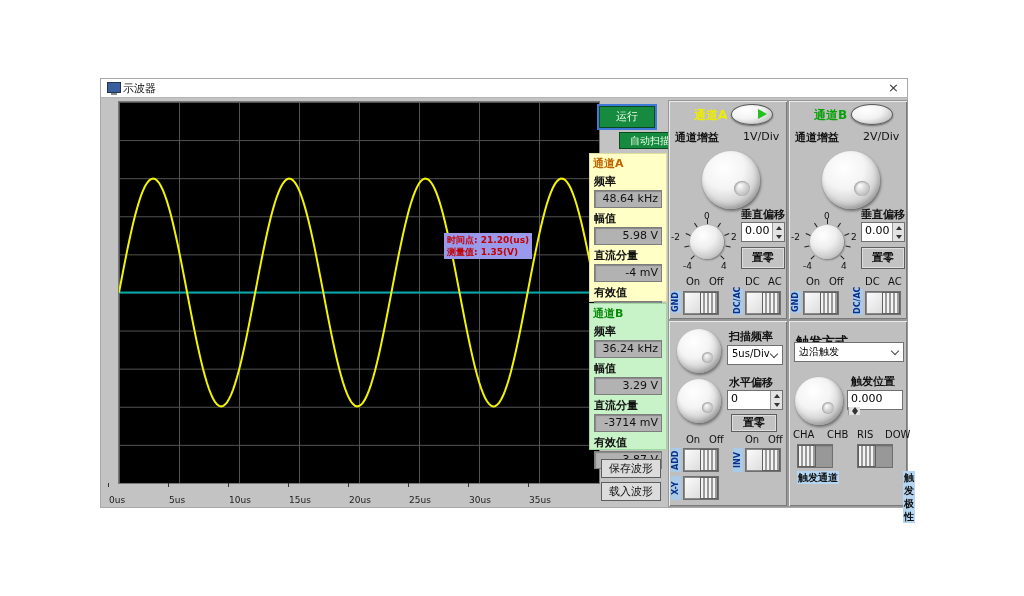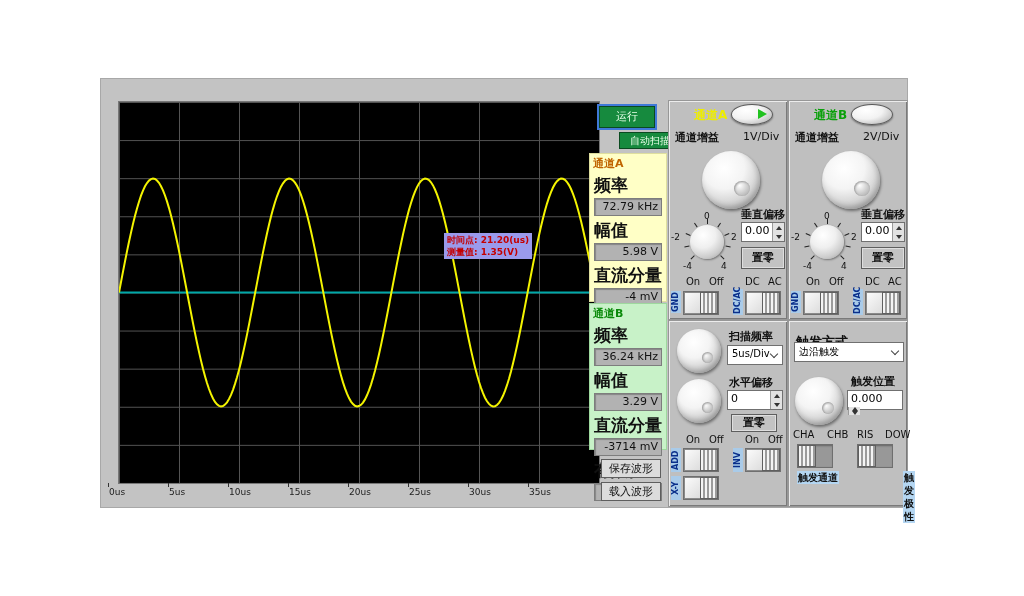--- a/index.html
+++ b/index.html
@@ -11,31 +11,31 @@
   .app-icon::after{content:"";position:absolute;left:3px;top:10px;width:6px;height:2px;background:#8a8a8a;}
   .close-x{position:absolute;right:8px;top:1px;font-size:13px;color:#333;cursor:pointer;line-height:16px;}
   .content{position:absolute;left:0;top:19px;width:806px;height:409px;background:#c3c3c3;}
   
   .screen{position:absolute;left:5px;top:3px;width:480px;height:381px;background:#000;border:1px solid #777;
     background-image:linear-gradient(#545454 1px,transparent 1px),linear-gradient(90deg,#545454 1px,transparent 1px);
     background-size:60px 38.1px;margin-left:12px;}
   .screen svg{position:absolute;left:0;top:0;}
   .tooltip{position:absolute;left:325px;top:131px;background:#9a9aec;color:#c40000;font-size:9px;line-height:12px;padding:1px 3px;white-space:nowrap;font-weight:bold;}
   .axisbar{position:absolute;left:5px;top:385px;width:482px;height:18px;}
-  .xtick{position:absolute;top:4px;font-size:9px;color:#222;}
+  .xtick{position:absolute;top:12px;font-size:9px;color:#222;}
   .xtickmark{position:absolute;top:0px;width:1px;height:4px;background:#333;}
   
   .btn-green{position:absolute;background:#168a3e;color:#e8ffe8;font-size:11px;text-align:center;border:1px solid #0a4a20;cursor:pointer;}
   .focus-ring{box-shadow:0 0 0 2px #3f79d8;}
   .meas-panel{position:absolute;width:76px;border:1px solid #cfcf9e;}
   .panel-a{background:#ffffc6;border-color:#dede9e;}
   .panel-b{background:#c8f2c8;border-color:#9ed89e;}
   .meas-title{font-size:11px;font-weight:bold;margin:2px 0 0 3px;}
   .ta{color:#c06400;} .tb{color:#0b8a0b;}
-  .meas-label{font-size:17px;font-weight:bold;color:#111;margin:3px 0 1px 4px;}
+  .meas-label{font-size:11px;font-weight:bold;color:#111;margin:3px 0 1px 4px;}
   .meas-value{margin:0 4px;height:16px;background:#b2b2b2;border:1px solid #7d7d7d;box-shadow:inset 1px 1px 1px rgba(0,0,0,.25);
     font-size:11px;color:#111;text-align:right;line-height:16px;padding-right:3px;}
   .btn-gray{position:absolute;background:#dcdcdc;border:1px solid #5e5e5e;font-size:11px;color:#111;text-align:center;cursor:pointer;}
   
   .quad{position:absolute;background:#bfbfbf;border:1px solid #979797;box-shadow:inset 1px 1px 0 #ececec,inset -1px -1px 0 #7a7a7a;}
   .ch-title{position:absolute;font-size:12px;font-weight:bold;}
   .toggle{position:absolute;width:40px;height:19px;border-radius:50%;border:1px solid #5a5a5a;
     background:radial-gradient(ellipse at 35% 28%,#ffffff 0%,#f2f2f2 45%,#c9c9c9 75%,#9c9c9c 100%);box-shadow:0 1px 2px rgba(0,0,0,.45);cursor:pointer;}
   .toggle[data-state="on"]::after{content:"";position:absolute;right:5px;top:4px;width:0;height:0;
     border-top:5px solid transparent;border-bottom:5px solid transparent;border-left:9px solid #21c21f;}
@@ -74,20 +74,25 @@
   .dd-val{position:absolute;left:4px;top:2px;font-size:10px;color:#000;}
   .chev{position:absolute;right:5px;top:5px;width:5px;height:5px;border-right:1.4px solid #444;border-bottom:1.4px solid #444;transform:rotate(45deg);}
   .cap{position:absolute;background:#b4d6f2;font-size:10px;font-weight:bold;color:#111;padding:0 1px;line-height:13px;}
 </style>
 </head>
 <body>
 
 <div class="stage">
  <div class="window">
 
+  <div class="titlebar">
+    <span class="app-icon"></span>
+    <span class="title-text">示波器</span>
+    <span class="close-x">×</span>
+  </div>
 
   <div class="content">
 
     <div class="screen">
       <svg width="480" height="381">
         <line id="refline" x1="0" x2="480" stroke-width="2" y1="190.5" y2="190.5" stroke="#00a8a8"></line>
         <path id="wavepath" fill="none" stroke-width="2" d="M0 190.5 L2 180.0 L4 169.6 L6 159.4 L8 149.4 L10 139.8 L12 130.6 L14 121.9 L16 113.8 L18 106.4 L20 99.7 L22 93.7 L24 88.6 L26 84.3 L28 81.0 L30 78.6 L32 77.1 L34 76.6 L36 77.0 L38 78.5 L40 80.8 L42 84.2 L44 88.4 L46 93.5 L48 99.4 L50 106.1 L52 113.5 L54 121.5 L56 130.2 L58 139.3 L60 148.9 L62 158.9 L64 169.1 L66 179.5 L68 190.0 L70 200.5 L72 210.9 L74 221.1 L76 231.1 L78 240.7 L80 249.9 L82 258.6 L84 266.8 L86 274.2 L88 281.0 L90 287.0 L92 292.2 L94 296.5 L96 299.9 L98 302.3 L100 303.9 L102 304.4 L104 304.0 L106 302.6 L108 300.3 L110 297.0 L112 292.9 L114 287.8 L116 281.9 L118 275.3 L120 267.9 L122 259.9 L124 251.3 L126 242.1 L128 232.6 L130 222.6 L132 212.4 L134 202.0 L136 191.6 L138 181.1 L140 170.6 L142 160.4 L144 150.4 L146 140.7 L148 131.5 L150 122.8 L152 114.6 L154 107.1 L156 100.3 L158 94.3 L160 89.1 L162 84.7 L164 81.3 L166 78.8 L168 77.2 L170 76.6 L172 77.0 L174 78.3 L176 80.6 L178 83.8 L180 87.9 L182 92.9 L184 98.7 L186 105.4 L188 112.7 L190 120.7 L192 129.3 L194 138.4 L196 147.9 L198 157.9 L200 168.1 L202 178.4 L204 188.9 L206 199.4 L208 209.9 L210 220.1 L212 230.1 L214 239.8 L216 249.0 L218 257.8 L220 266.0 L222 273.5 L224 280.4 L226 286.4 L228 291.7 L230 296.1 L232 299.6 L234 302.1 L236 303.8 L238 304.4 L240 304.1 L242 302.8 L244 300.6 L246 297.4 L248 293.3 L250 288.4 L252 282.6 L254 276.0 L256 268.7 L258 260.7 L260 252.2 L262 243.1 L264 233.5 L266 223.6 L268 213.5 L270 203.1 L272 192.6 L274 182.1 L276 171.7 L278 161.4 L280 151.4 L282 141.7 L284 132.4 L286 123.6 L288 115.4 L290 107.8 L292 101.0 L294 94.9 L296 89.6 L298 85.1 L300 81.6 L302 79.0 L304 77.3 L306 76.6 L308 76.9 L310 78.1 L312 80.3 L314 83.4 L316 87.5 L318 92.4 L320 98.1 L322 104.7 L324 111.9 L326 119.9 L328 128.4 L330 137.5 L332 147.0 L334 156.9 L336 167.0 L338 177.4 L340 187.9 L342 198.4 L344 208.8 L346 219.1 L348 229.1 L350 238.8 L352 248.1 L354 256.9 L356 265.2 L358 272.8 L360 279.7 L362 285.9 L364 291.2 L366 295.7 L368 299.3 L370 301.9 L372 303.6 L374 304.4 L376 304.2 L378 303.0 L380 300.8 L382 297.8 L384 293.8 L386 288.9 L388 283.2 L390 276.7 L392 269.5 L394 261.6 L396 253.1 L398 244.0 L400 234.5 L402 224.7 L404 214.5 L406 204.1 L408 193.7 L410 183.1 L412 172.7 L414 162.4 L416 152.4 L418 142.6 L420 133.3 L422 124.5 L424 116.2 L426 108.6 L428 101.6 L430 95.4 L432 90.1 L434 85.5 L436 81.9 L438 79.2 L440 77.4 L442 76.6 L444 76.8 L446 77.9 L448 80.0 L450 83.1 L452 87.0 L454 91.8 L456 97.5 L458 104.0 L460 111.2 L462 119.0 L464 127.5 L466 136.5 L468 146.0 L470 155.8 L472 166.0 L474 176.3 L476 186.8 L478 197.3 L480 207.8" stroke="#f4f400"></path>
       </svg>
       <div class="tooltip">
         <div>时间点: 21.20(us)</div>
@@ -113,21 +118,21 @@
       <span class="xtickmark" style="left:422px"></span>
           <span class="xtick" style="left:423px">35us</span>
     </div>
 
     <div class="btn-green focus-ring" style="left:498px;top:8px;width:54px;height:20px;line-height:20px;">运行</div>
     <div class="btn-green" style="left:518px;top:34px;width:60px;height:15px;line-height:15px;font-size:10px;">自动扫描</div>
 
     <div class="meas-panel panel-a" style="left:488px;top:55px;height:147px;">
       <div class="meas-title ta">通道A</div>
       <div class="meas-label">频率</div>
-      <div class="meas-value">72.79 kHz</div>
+      <div class="meas-value">48.64 kHz</div>
       <div class="meas-label">幅值</div>
       <div class="meas-value">5.98 V</div>
       <div class="meas-label">直流分量</div>
       <div class="meas-value">-4 mV</div>
       <div class="meas-label">有效值</div>
       <div class="meas-value">2.07 V</div>
     </div>
 
     <div class="meas-panel panel-b" style="left:488px;top:205px;height:145px;">
       <div class="meas-title tb">通道B</div>

